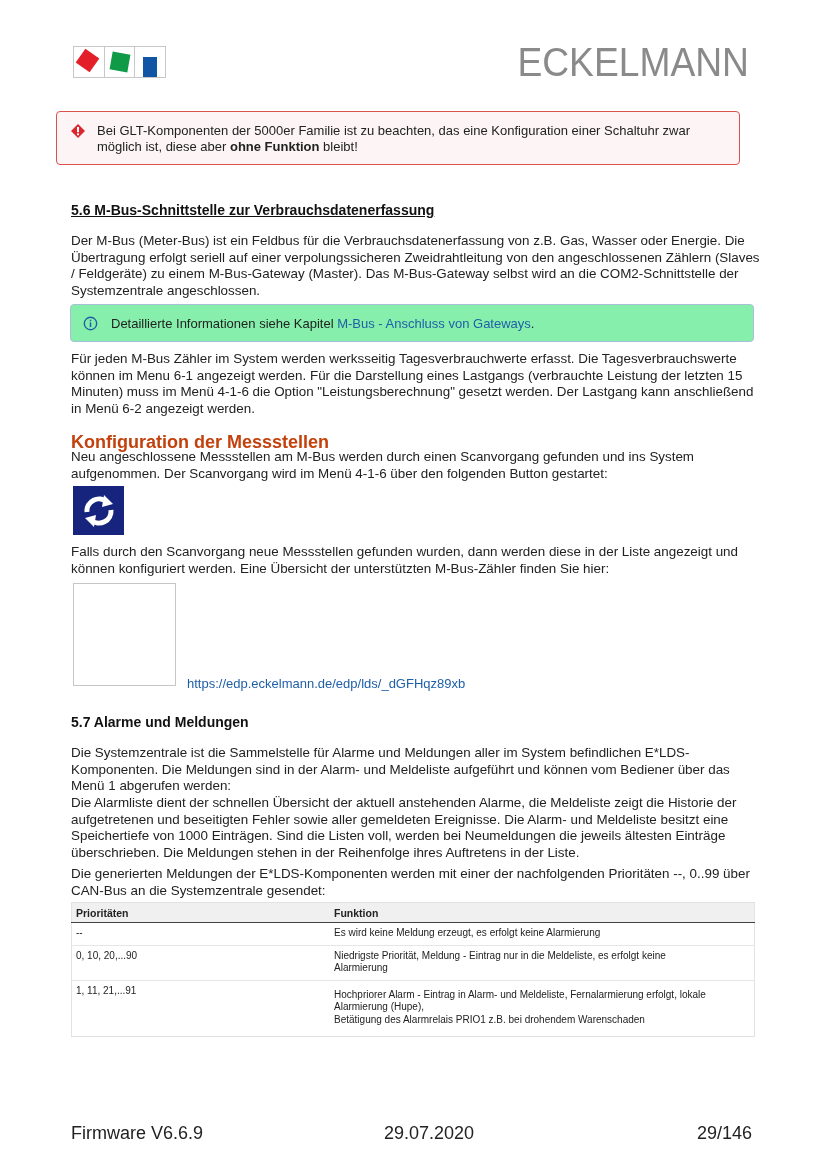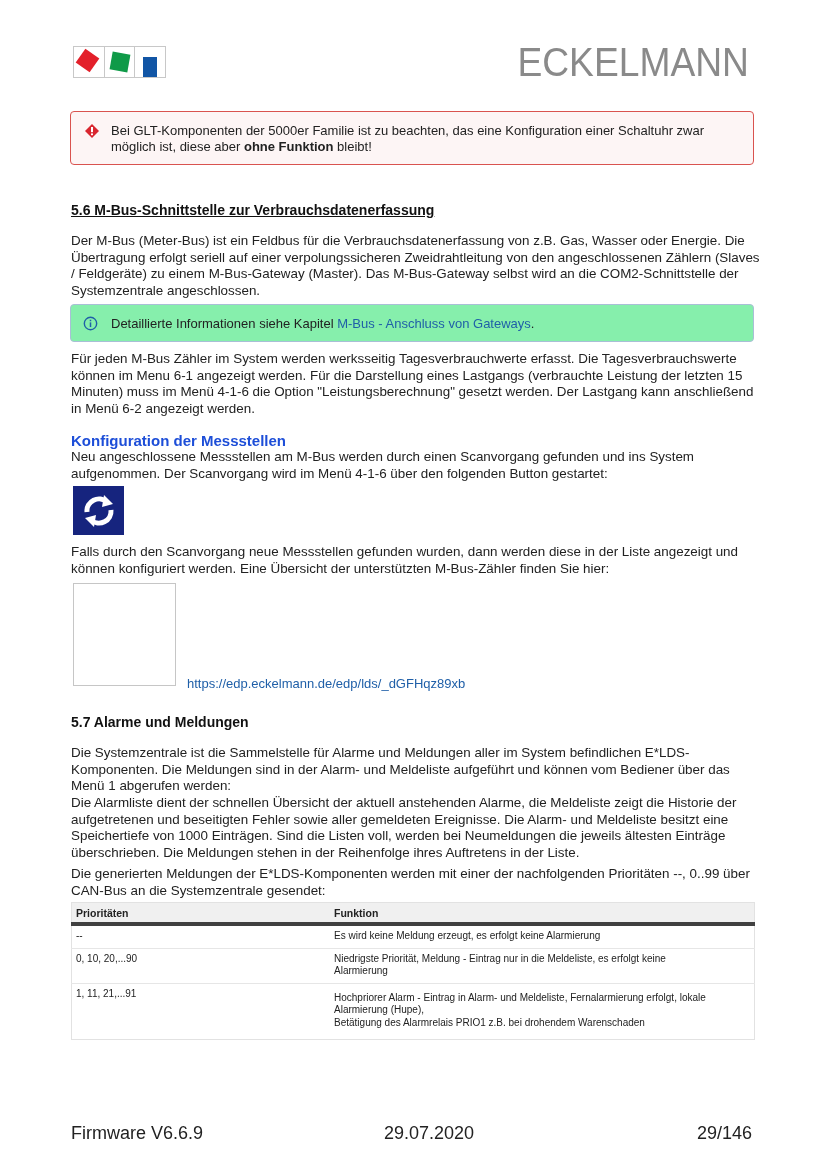--- a/index.html
+++ b/index.html
@@ -19,59 +19,59 @@
     .sq-green { position: absolute; left: 6px; top: 6px; width: 18px; height: 18px; background: #0f9a48; transform: rotate(10deg); }
     .sq-blue { position: absolute; left: 8px; top: 10px; width: 14px; height: 21px; background: #1155a5; }
     .brand {
       right: 78px; top: 40px; font-size: 40px; color: #8a8a8a; letter-spacing: 0px;
       font-family: "Liberation Sans", sans-serif; font-weight: 300;
       transform: scaleX(0.93); transform-origin: right center;
     }
 
     
     .warn {
-      left: 70px; top: 111px; width: 684px; height: 54px; box-sizing: border-box;
+      left: 56px; top: 111px; width: 684px; height: 54px; box-sizing: border-box;
       border: 1px solid #d9534f; border-radius: 4px; background: #fdf5f5; text-decoration: underline;
     }
     .warn-icon { position: absolute; left: 14px; top: 12px; width: 14px; height: 14px; }
     .warn-text {
       position: absolute; left: 40px; top: 11px; right: 10px;
       font-size: 13px; line-height: 16px; color: #222;
     }
     .info {
       left: 70px; top: 304px; width: 684px; height: 38px; box-sizing: border-box;
       border: 1px solid #a9bfd6; border-radius: 4px; background: #86efac;
     }
     .info-icon { position: absolute; left: 12px; top: 11px; width: 15px; height: 15px; }
     .info-text { position: absolute; left: 40px; top: 11px; font-size: 13px; color: #222; }
     .link { color: #1f5fa8; text-decoration: none; }
 
     
     h2.sec { margin: 0; font-size: 14px; font-weight: bold; color: #111; }
     .para { font-size: 13.4px; line-height: 16.5px; color: #222; margin: 0; }
-    .subhead { font-size: 15px; font-weight: bold; color: #1d4ed8; }
+    .subhead { font-size: 18px; font-weight: bold; color: #c2410c; }
 
     .refresh-btn {
       left: 73px; top: 486px; width: 51px; height: 49px; background: #16247e;
       display: flex; align-items: center; justify-content: center;
     }
     .img-box {
       left: 73px; top: 583px; width: 103px; height: 103px; box-sizing: border-box;
       border: 1px solid #c6c6c6; background: #fff;
     }
 
     
     table.prio {
       position: absolute; left: 71px; top: 902px; width: 684px;
       border-collapse: collapse; font-size: 10px; color: #222;
       border: 1px solid #e2e2e2;
     }
     table.prio th {
       background: #f0f0f0; text-align: left; font-weight: bold; font-size: 10.5px;
-      padding: 4px 4px 3px 4px; border-bottom: 4px solid #404040;
+      padding: 4px 4px 3px 4px; border-bottom: 1px solid #404040;
     }
     table.prio td {
       vertical-align: top; padding: 4px 4px 5px 4px; line-height: 12.5px;
       border-top: 1px solid #e6e6e6;
     }
     table.prio td.c1, table.prio th.c1 { width: 250px; }
 
     .footer { top: 1123px; font-size: 18px; color: #222; }
   </style>
 </head>

